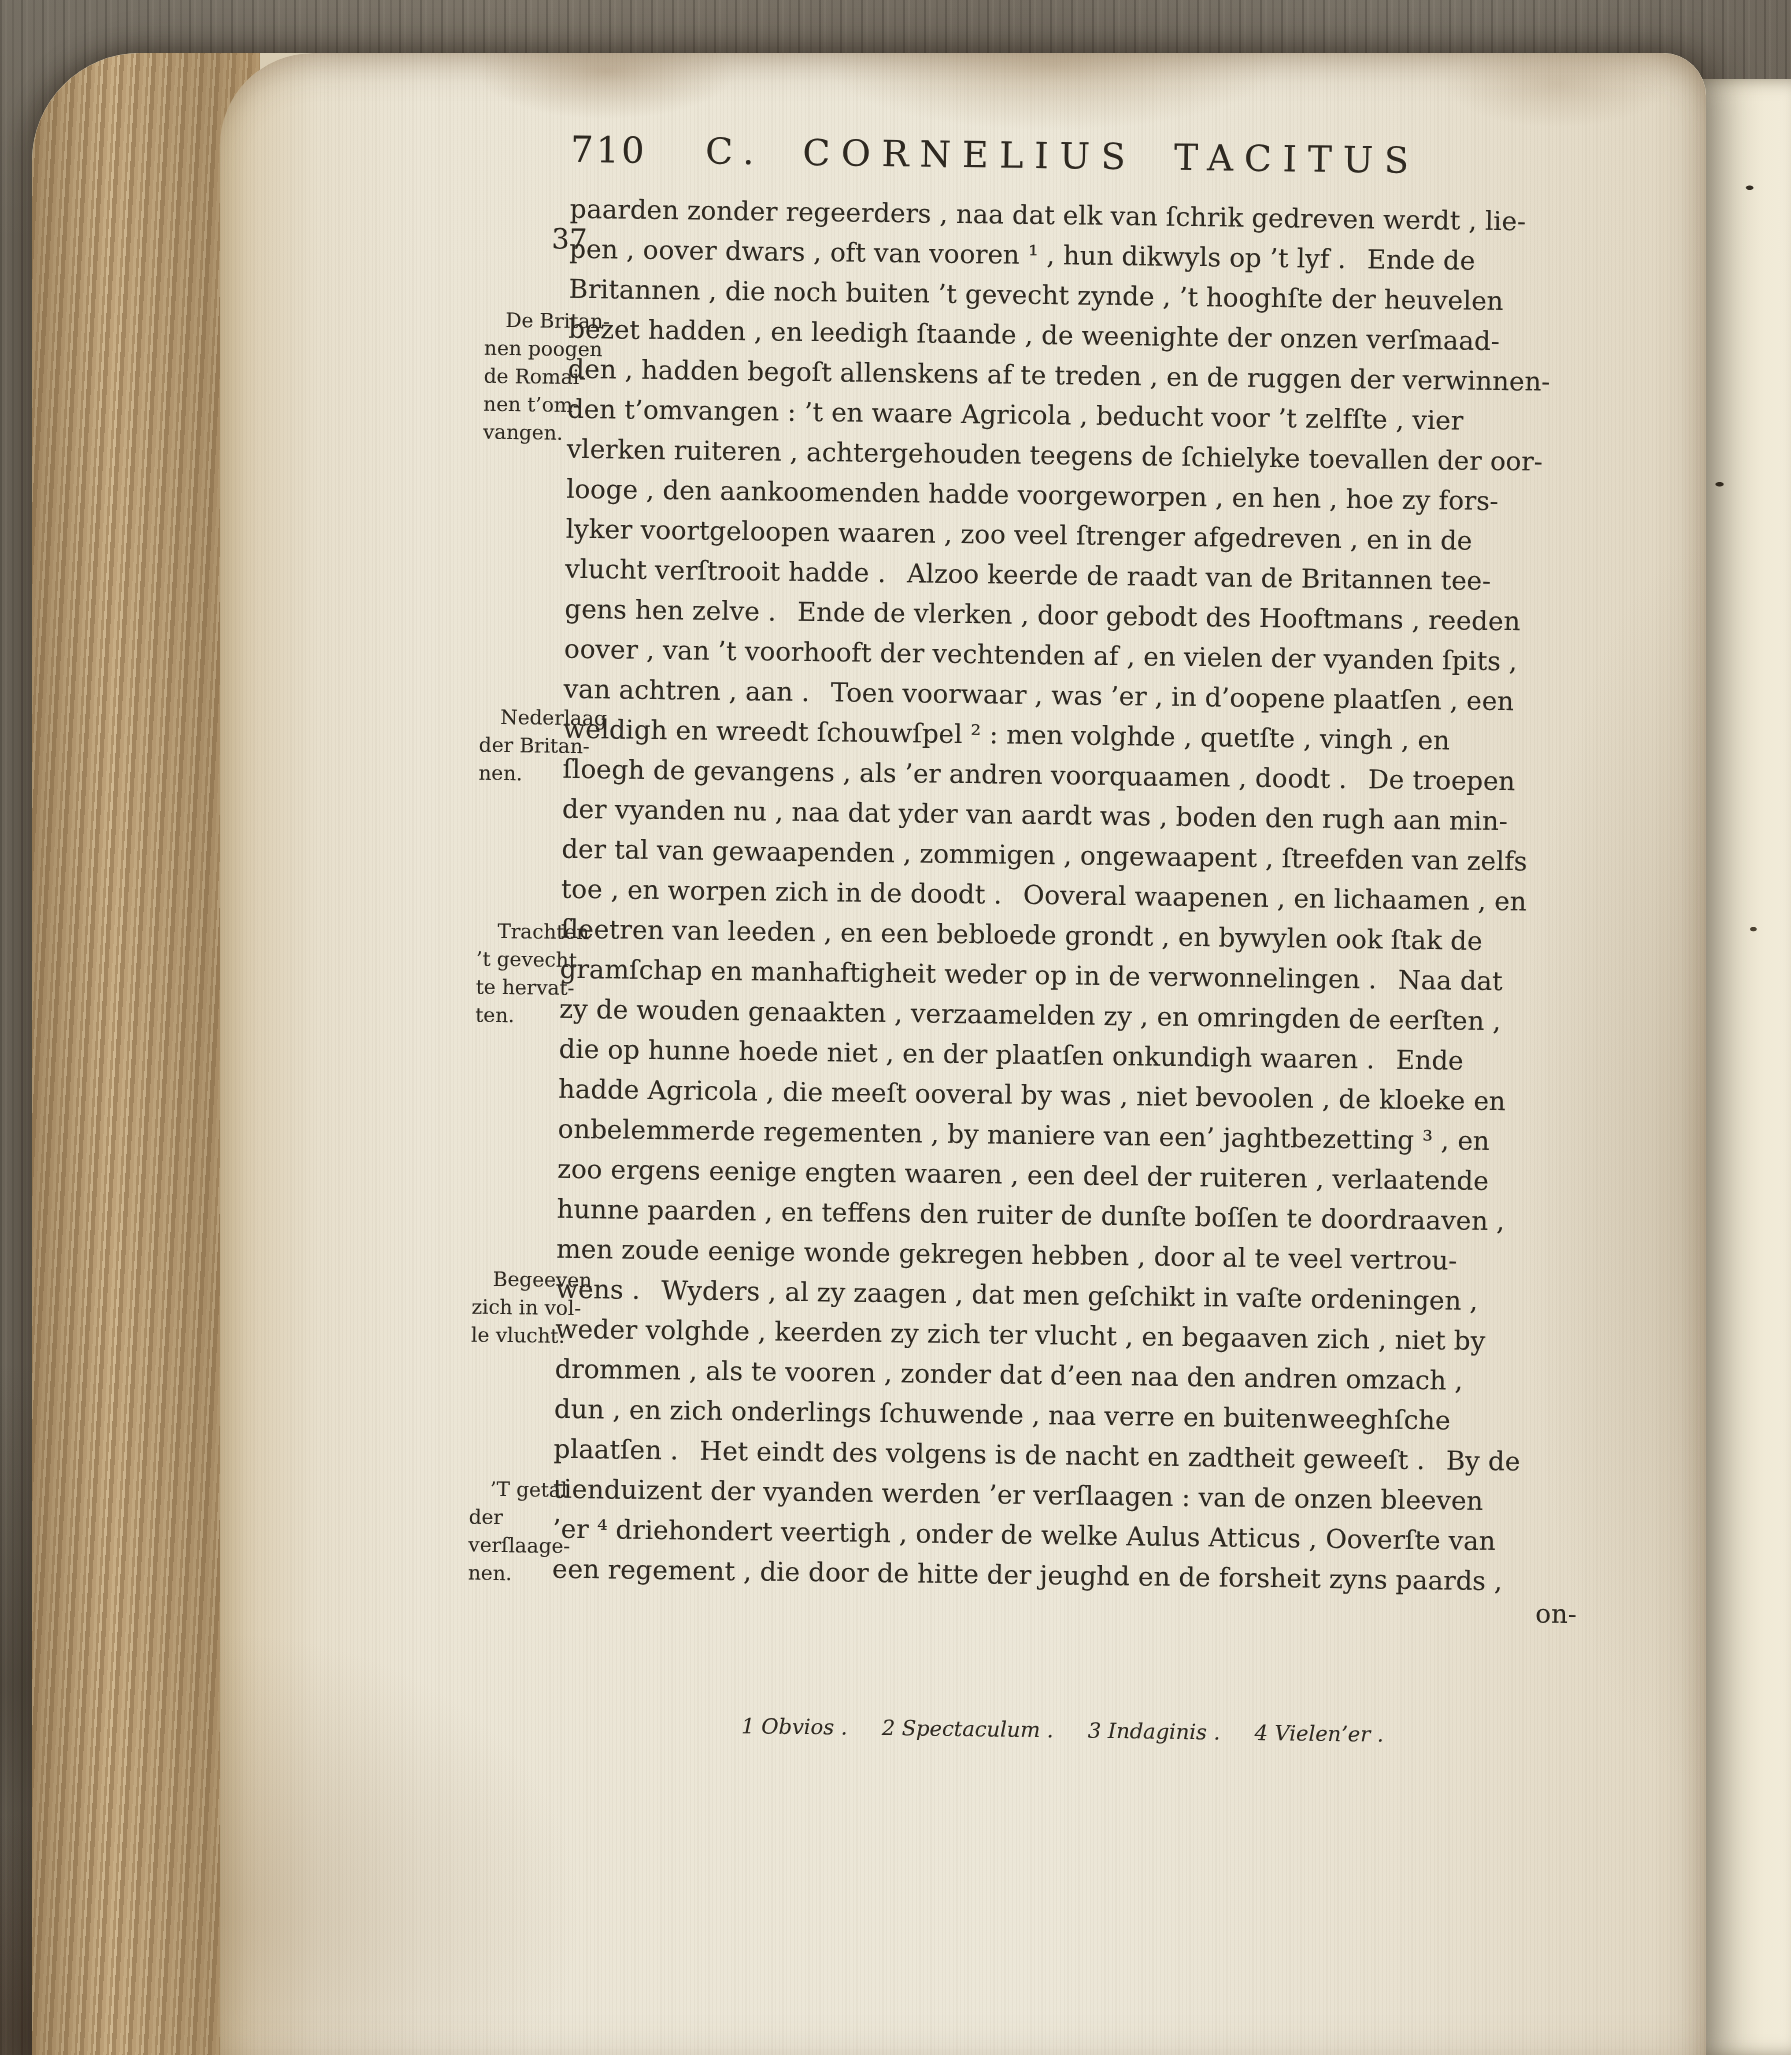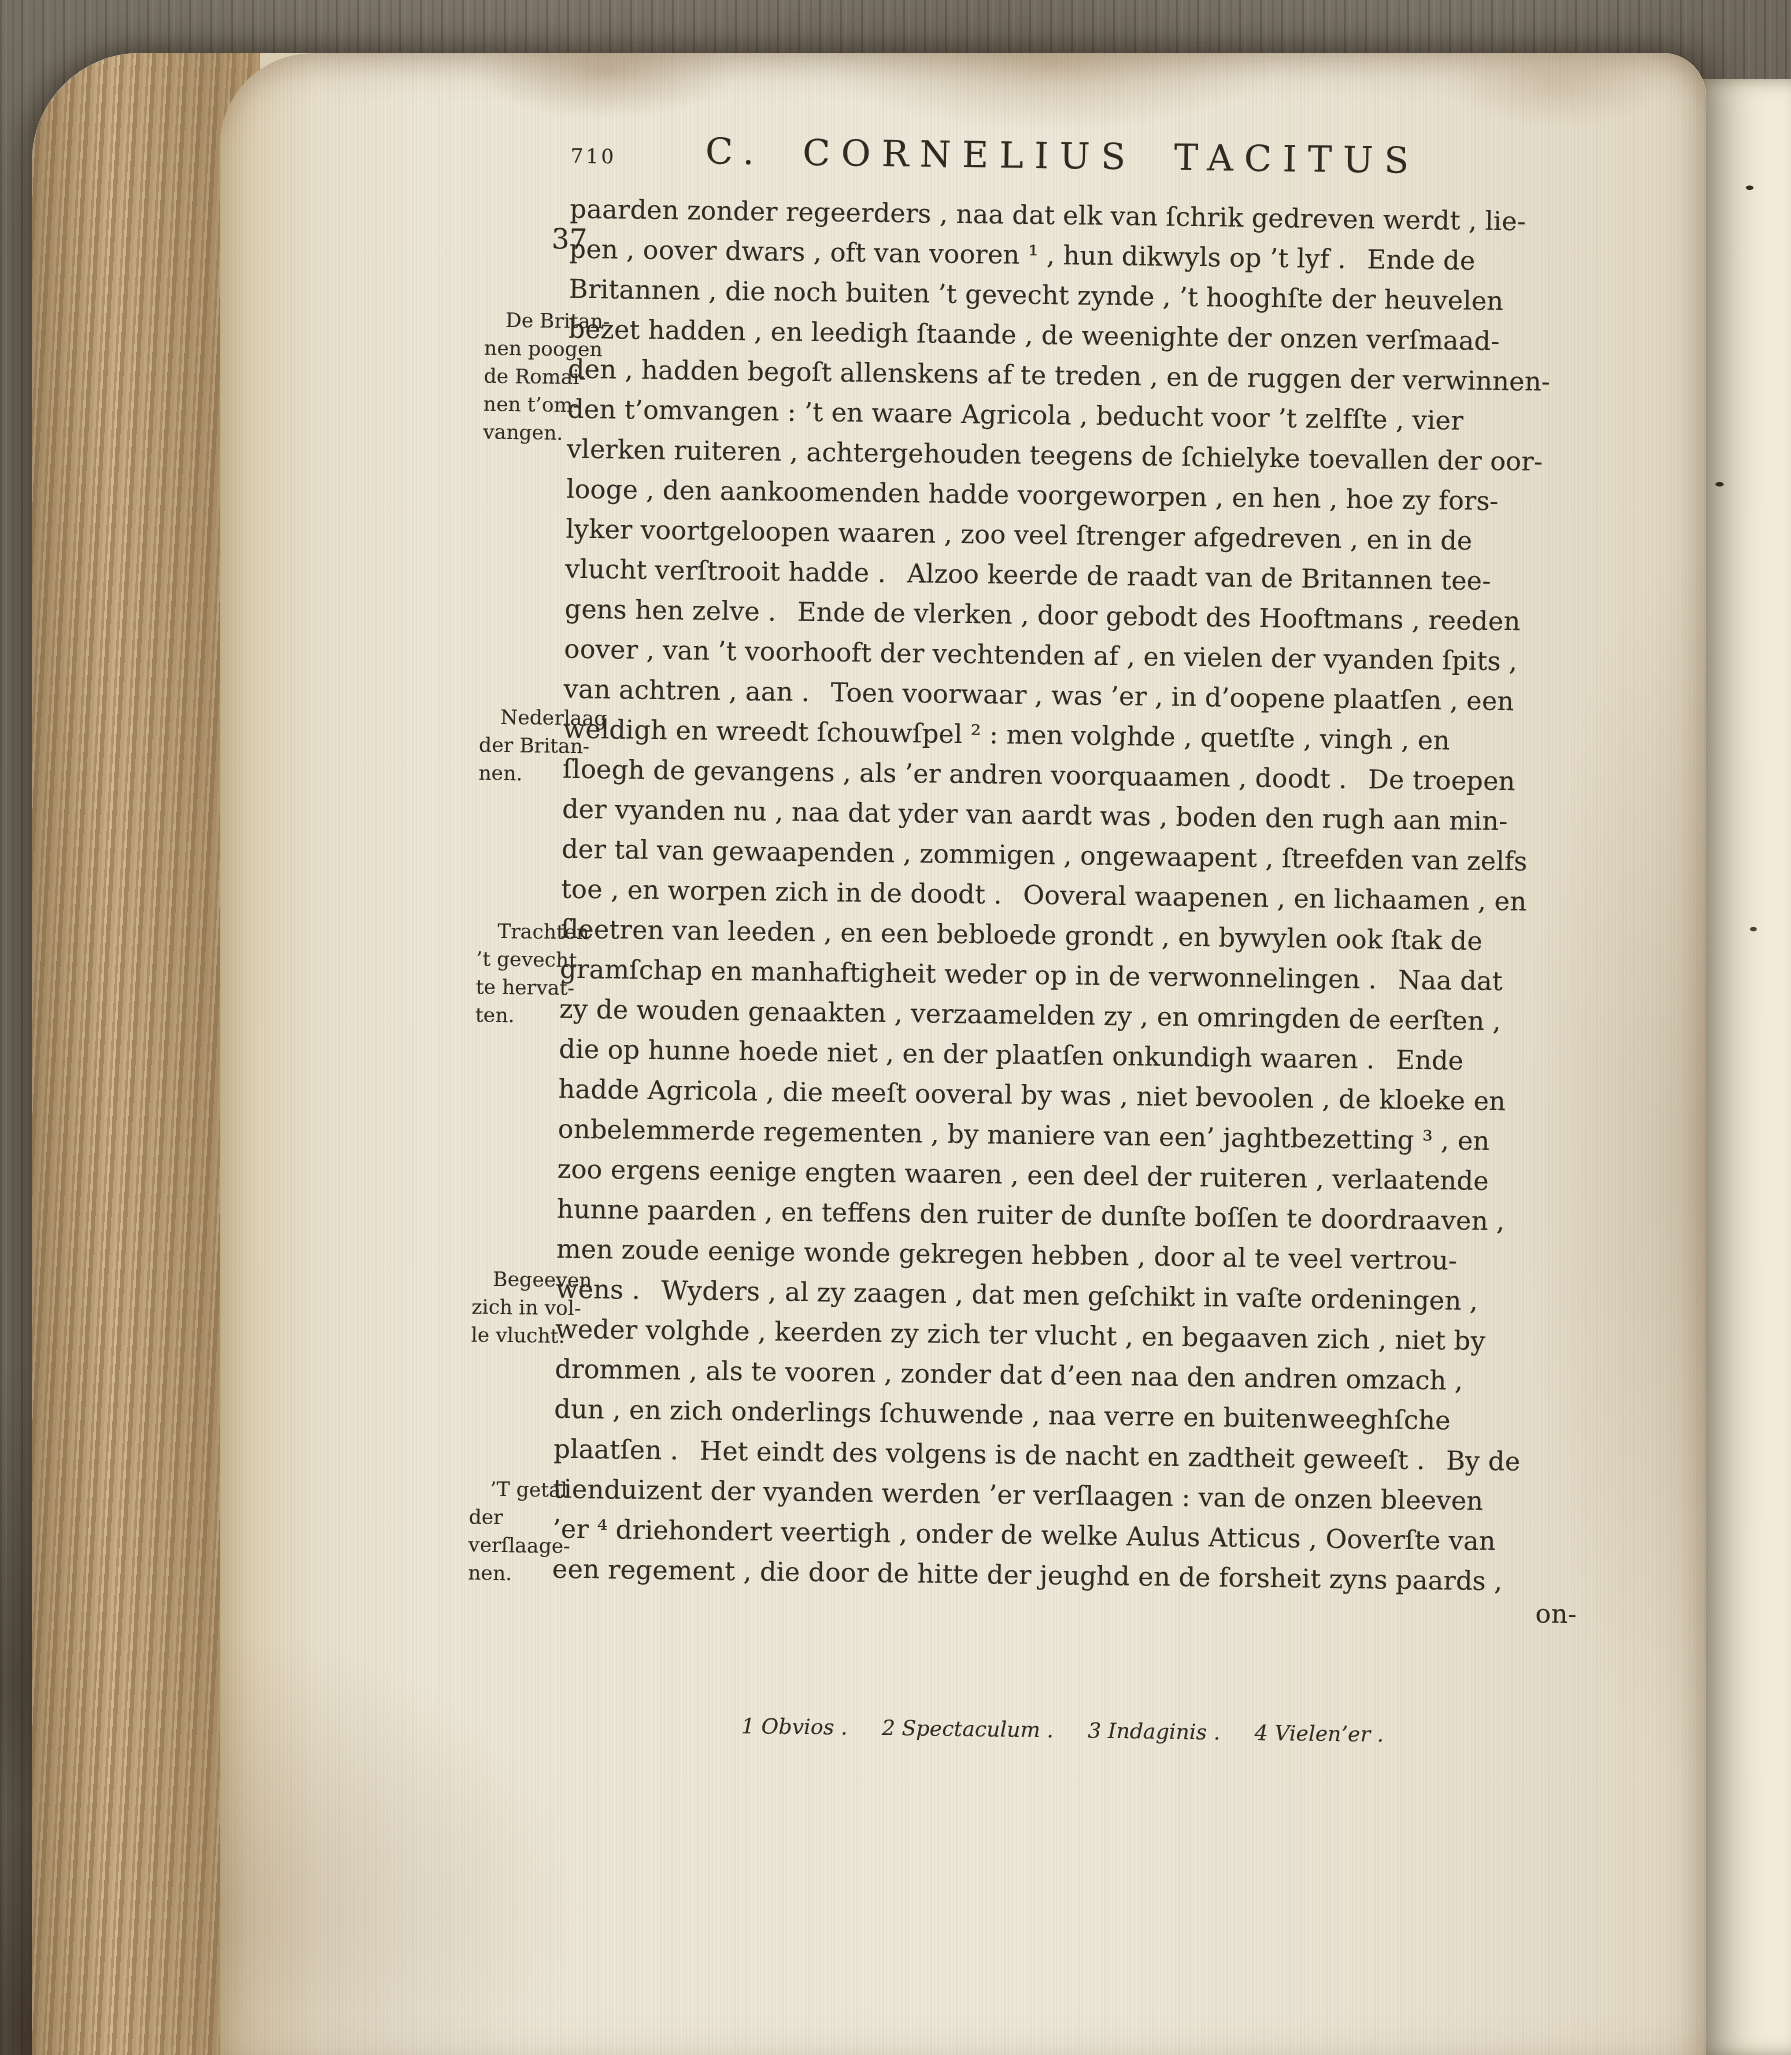--- a/index.html
+++ b/index.html
@@ -61,21 +61,21 @@
     box-shadow: inset 0 25px 37px -18.5px rgba(120,92,60,0.45),
                 inset -25px 0 43px -25px rgba(110,88,58,0.5),
                 inset 0 -37px 49px -31px rgba(120,95,65,0.35);
   }
   .content{
     position:absolute;left:398px;top:74px;width:1179px;height:1821px;
     transform:rotate(0.75deg);transform-origin:0 0;
     color:#2e2921;
     text-shadow:0 0 0.6px rgba(46,41,33,0.28);
   }
-  .pageno{position:absolute;left:141px;top:15px;font-size:20px;letter-spacing:2.5px;}
+  .pageno{position:absolute;left:141px;top:0;font-size:36px;letter-spacing:2.5px;}
   .running-title{
     position:absolute;left:127px;top:0;width:1012px;text-align:center;
     font-size:36px;letter-spacing:11px;word-spacing:15px;white-space:nowrap;
   }
   .sec-num{position:absolute;left:123px;top:94px;width:49px;text-align:left;font-size:28px;}
   .margin-note{
     position:absolute;left:57px;width:127px;font-size:20px;line-height:28px;
     white-space:pre-line;text-indent:21px;
   }
   .margin-note.n0{top:178px}

